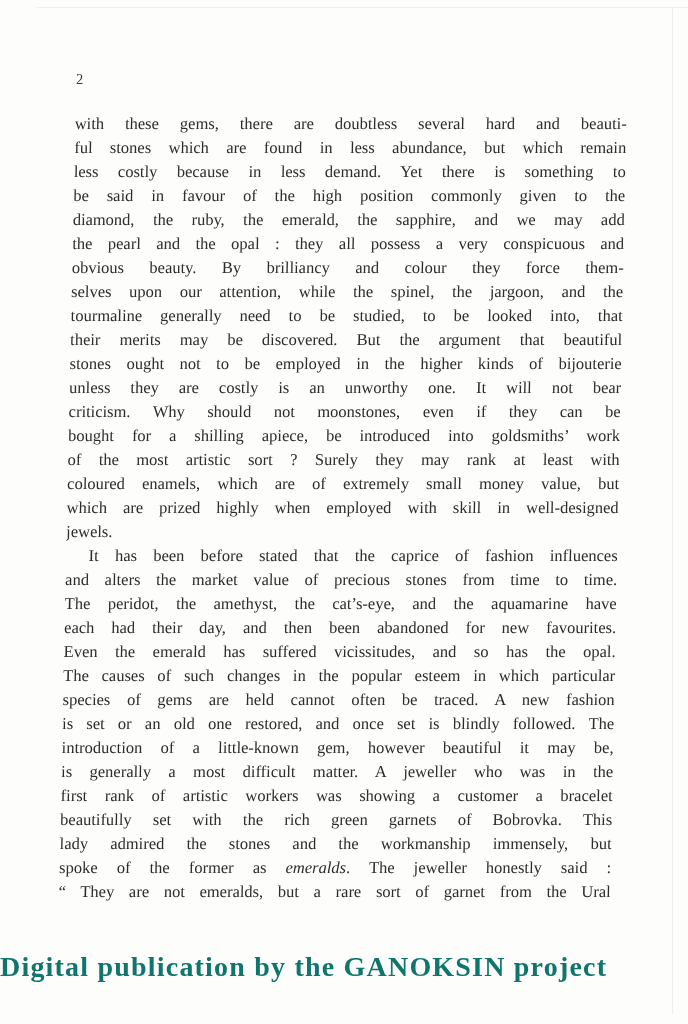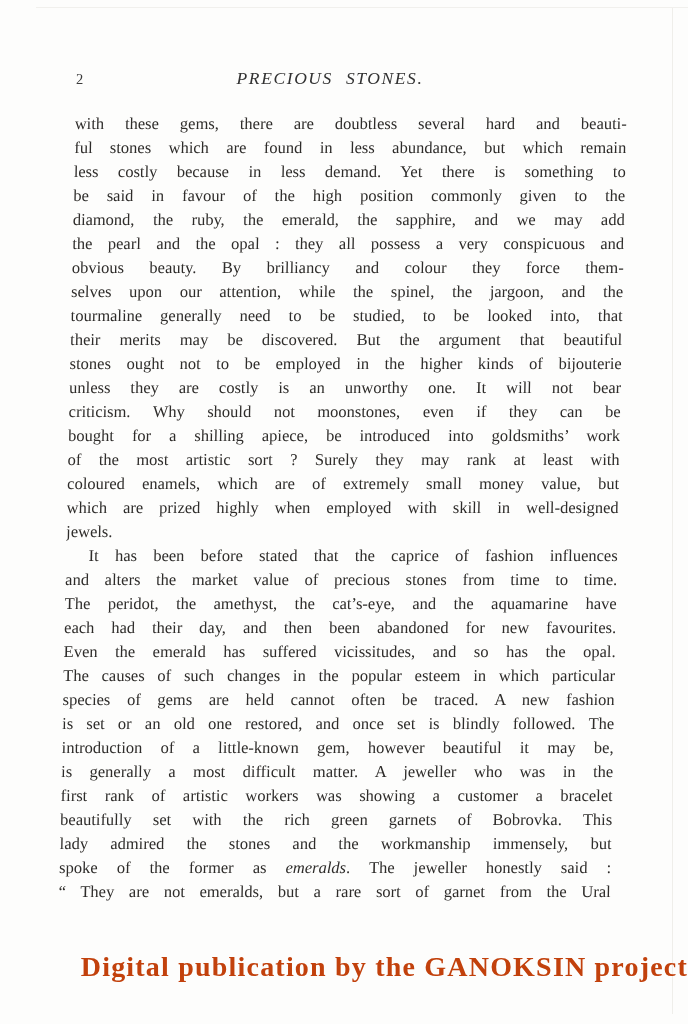--- a/index.html
+++ b/index.html
@@ -47,37 +47,36 @@
     text-align-last: justify;
     white-space: normal;
     height: 24px;
     overflow: hidden;
   }
   .line.ragged { text-align-last: left; }
   .line.indent { text-indent: 23px; }
   .line .it { font-style: italic; }
   .pub-footer {
     position: absolute; left: 0; right: 0; top: 951px;
-    text-align: right;
+    text-align: left;
     font-family: "Liberation Serif", serif;
     font-weight: bold;
     font-size: 28px;
     letter-spacing: 1.2px;
-    color: #c2410c;
+    color: #0f766e;
   }
 </style>
 </head>
 <body>
 
 <div class="page">
   <div class="scan-line-h"></div>
   <div class="scan-line-v"></div>
 
   <span class="page-number">2</span>
-  <div class="running-title">PRECIOUS STONES.</div>
 
   <div class="body-text" id="body-text">
       <div class="line">with these gems, there are doubtless several hard and beauti-</div>
       <div class="line">ful stones which are found in less abundance, but which remain</div>
       <div class="line">less costly because in less demand. Yet there is something to</div>
       <div class="line">be said in favour of the high position commonly given to the</div>
       <div class="line">diamond, the ruby, the emerald, the sapphire, and we may add</div>
       <div class="line">the pearl and the opal : they all possess a very conspicuous and</div>
       <div class="line">obvious beauty. By brilliancy and colour they force them-</div>
       <div class="line">selves upon our attention, while the spinel, the jargoon, and the</div>

